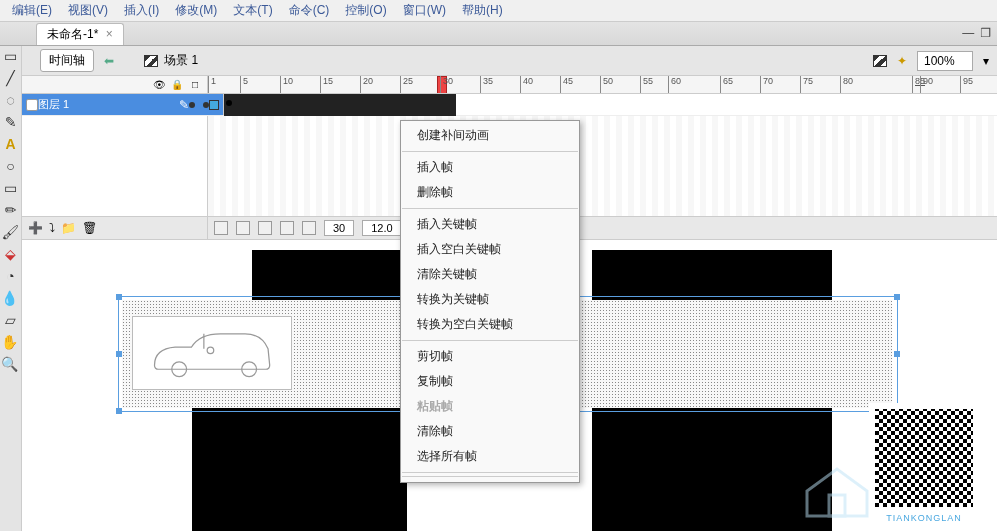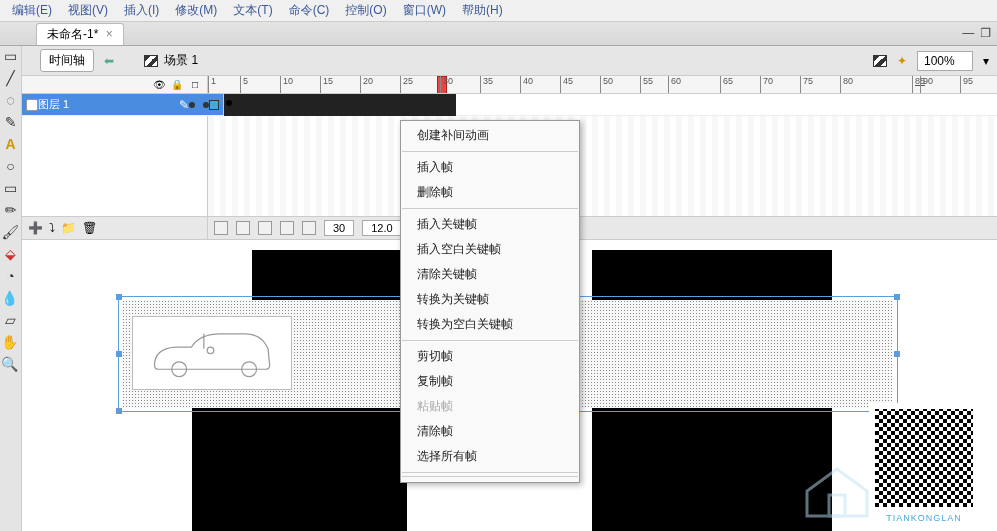--- a/index.html
+++ b/index.html
@@ -58,21 +58,21 @@
 .stage { position: absolute; left: 10px; top: 10px; right: 10px; height: 280px; }
 .black-box { position: absolute; background: #000; }
 .sel-box { position: absolute; border: 1px solid #5a9ee0; }
 .sel-handle { position: absolute; width: 6px; height: 6px; background: #5a9ee0; }
 .hatch { position: absolute; background-image: radial-gradient(circle, #888 0.7px, transparent 0.7px); background-size: 3px 3px; background-color: #f8f8f8; }
 .car-box { position: absolute; background: #fff; border: 1px solid #bbb; display: flex; align-items: center; justify-content: center; }
 .car-box svg { width: 90%; height: 80%; stroke: #999; fill: none; stroke-width: 1.5; }
 
 .context-menu { position: absolute; background: #f9f9f9; border: 1px solid #999; box-shadow: 2px 2px 6px rgba(0,0,0,.3); width: 180px; z-index: 100; padding: 2px 0; }
 .context-menu .item { padding: 4px 16px; font-size: 12px; color: #222; cursor: default; }
-.context-menu .item.disabled { color: #aaa; }
+.context-menu .item.disabled { color: #aaa; font-weight: bold; }
 .context-menu .sep { height: 1px; background: #ccc; margin: 3px 1px; }
 
 .qr-overlay { position: absolute; right: 8px; bottom: 8px; width: 130px; background: transparent; z-index: 50; text-align: center; }
 .qr { width: 110px; height: 110px; margin: 0 auto; background:
   repeating-linear-gradient(0deg,#000 0 4px,#fff 4px 8px),
   repeating-linear-gradient(90deg,#000 0 4px,#fff 4px 8px);
   background-blend-mode: difference; border: 6px solid #fff; }
 .qr-text { font-size: 14px; font-weight: bold; color: #2a9dd6; margin-top: 4px; }
 .qr-sub { font-size: 9px; color: #4aa8e0; letter-spacing: 1px; }
 .house { position: absolute; right: 120px; bottom: 10px; width: 80px; height: 60px; opacity: .5; }

